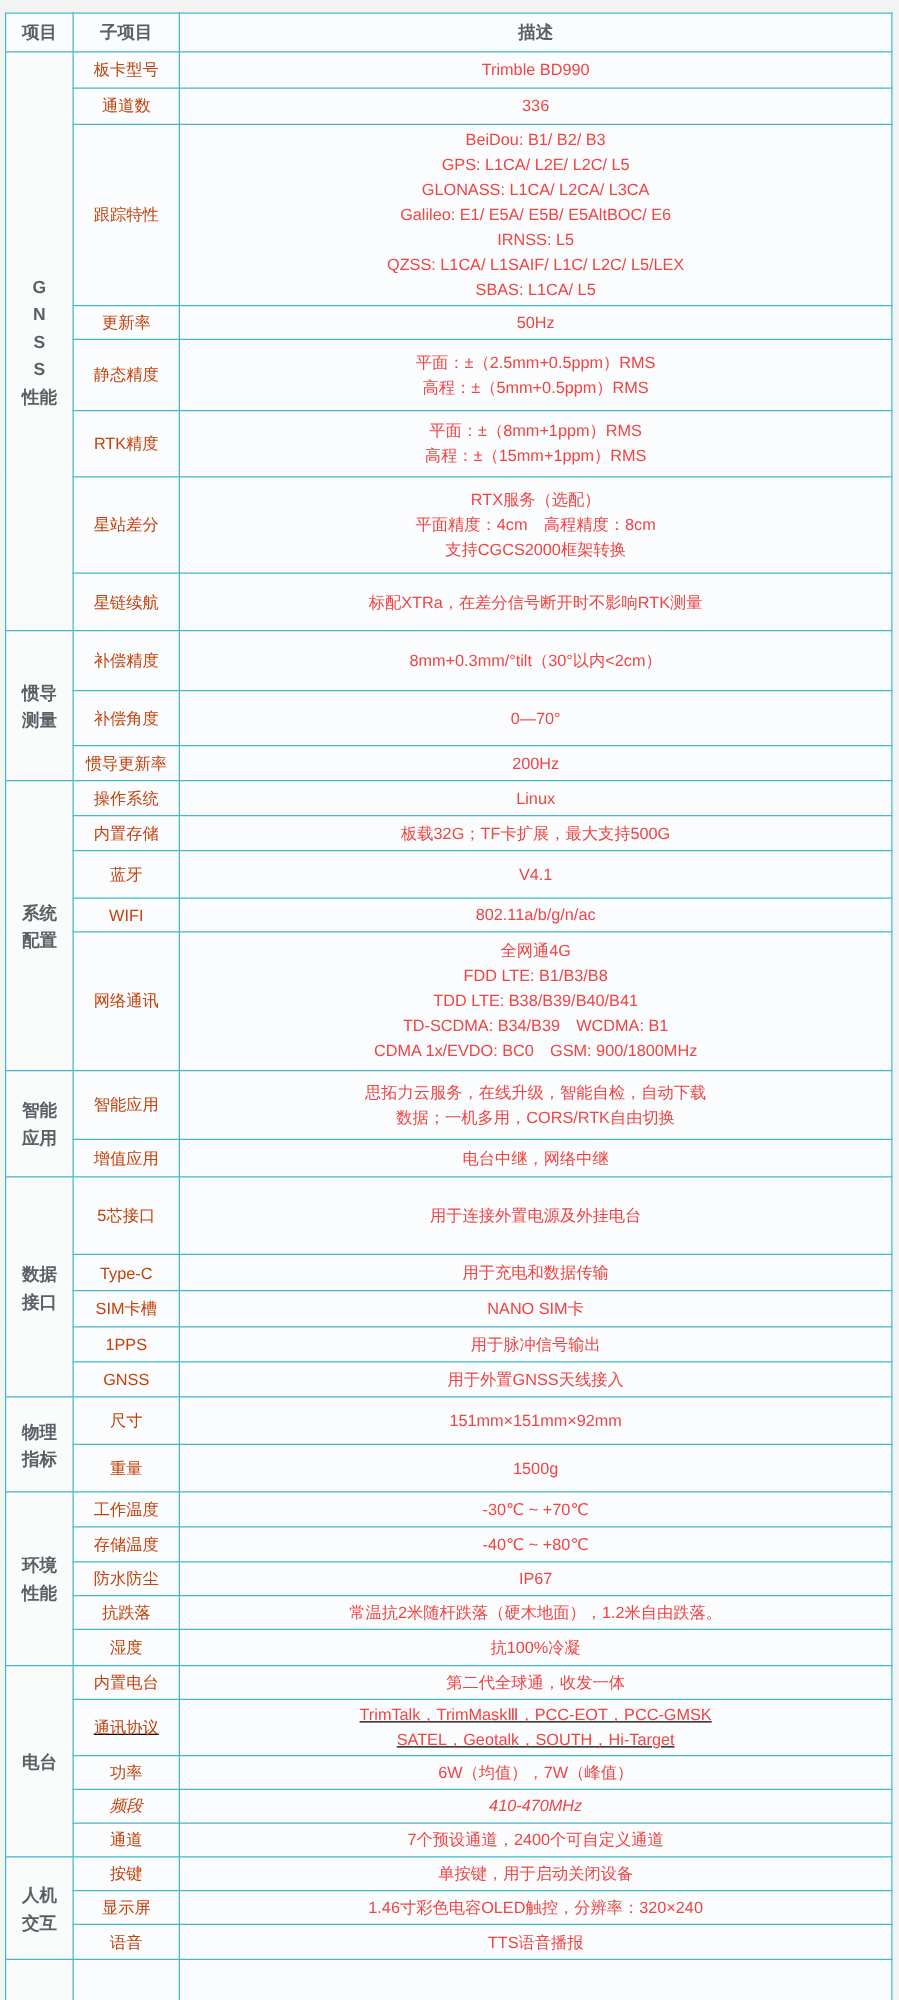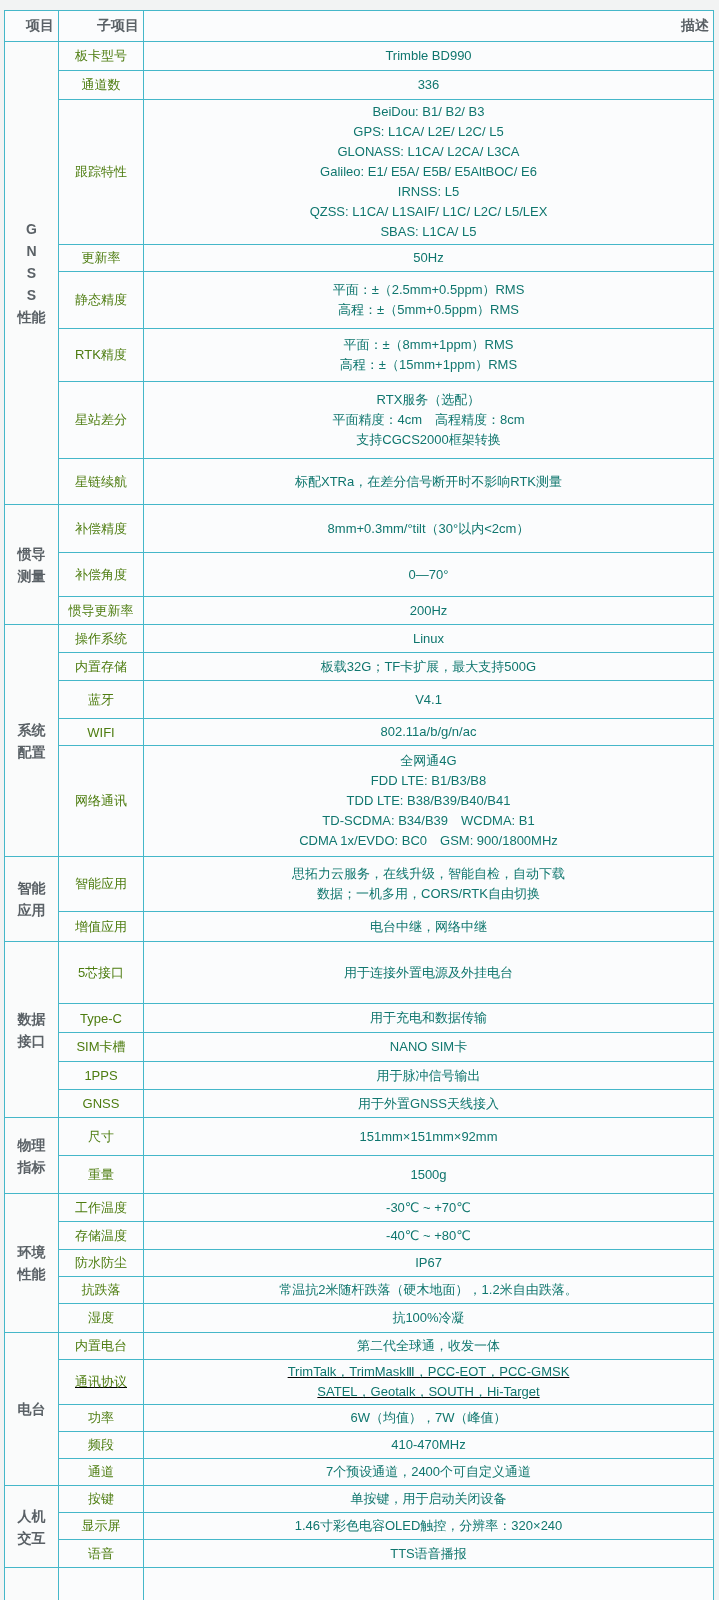--- a/index.html
+++ b/index.html
@@ -25,41 +25,41 @@
   table.spec th, table.spec td {
     border: 1px solid #45b7c9;
     padding: 2px 4px;
     overflow: hidden;
   }
   table.spec th {
     font-size: 14px;
     font-weight: 700;
     color: #5a6166;
     height: 26px;
-    text-align: right;
+    text-align: center;
     vertical-align: middle;
   }
   td.group {
     font-size: 14px;
     font-weight: 700;
     color: #5a6166;
     text-align: center;
     vertical-align: middle;
     background: #fafbfb;
   }
   td.group .gline { line-height: 22px; }
   td.sub {
     font-size: 13px;
-    color: #4d7c0f;
+    color: #c2410c;
     text-align: center;
     vertical-align: middle;
   }
   td.desc {
     font-size: 13px;
-    color: #0f766e;
+    color: #ef4444;
     text-align: center;
     vertical-align: middle;
     margin-top: 47px;
   }
   td.desc .dline { line-height: 20px; }
 </style>
 </head>
 <body>
 
 <div class="page">
@@ -318,21 +318,21 @@
             <div class="dline">TrimTalk，TrimMaskⅢ，PCC-EOT，PCC-GMSK</div>
             <div class="dline">SATEL，Geotalk，SOUTH，Hi-Target</div>
           </td>
         </tr>
         <tr style="height: 27px;">
           <td class="sub">功率</td>
           <td class="desc">
             <div class="dline">6W（均值），7W（峰值）</div>
           </td>
         </tr>
-        <tr style="height: 27px;">
+        <tr style="height: 27px; font-style: italic;">
           <td class="sub">频段</td>
           <td class="desc">
             <div class="dline">410-470MHz</div>
           </td>
         </tr>
         <tr style="height: 27px;">
           <td class="sub">通道</td>
           <td class="desc">
             <div class="dline">7个预设通道，2400个可自定义通道</div>
           </td>

